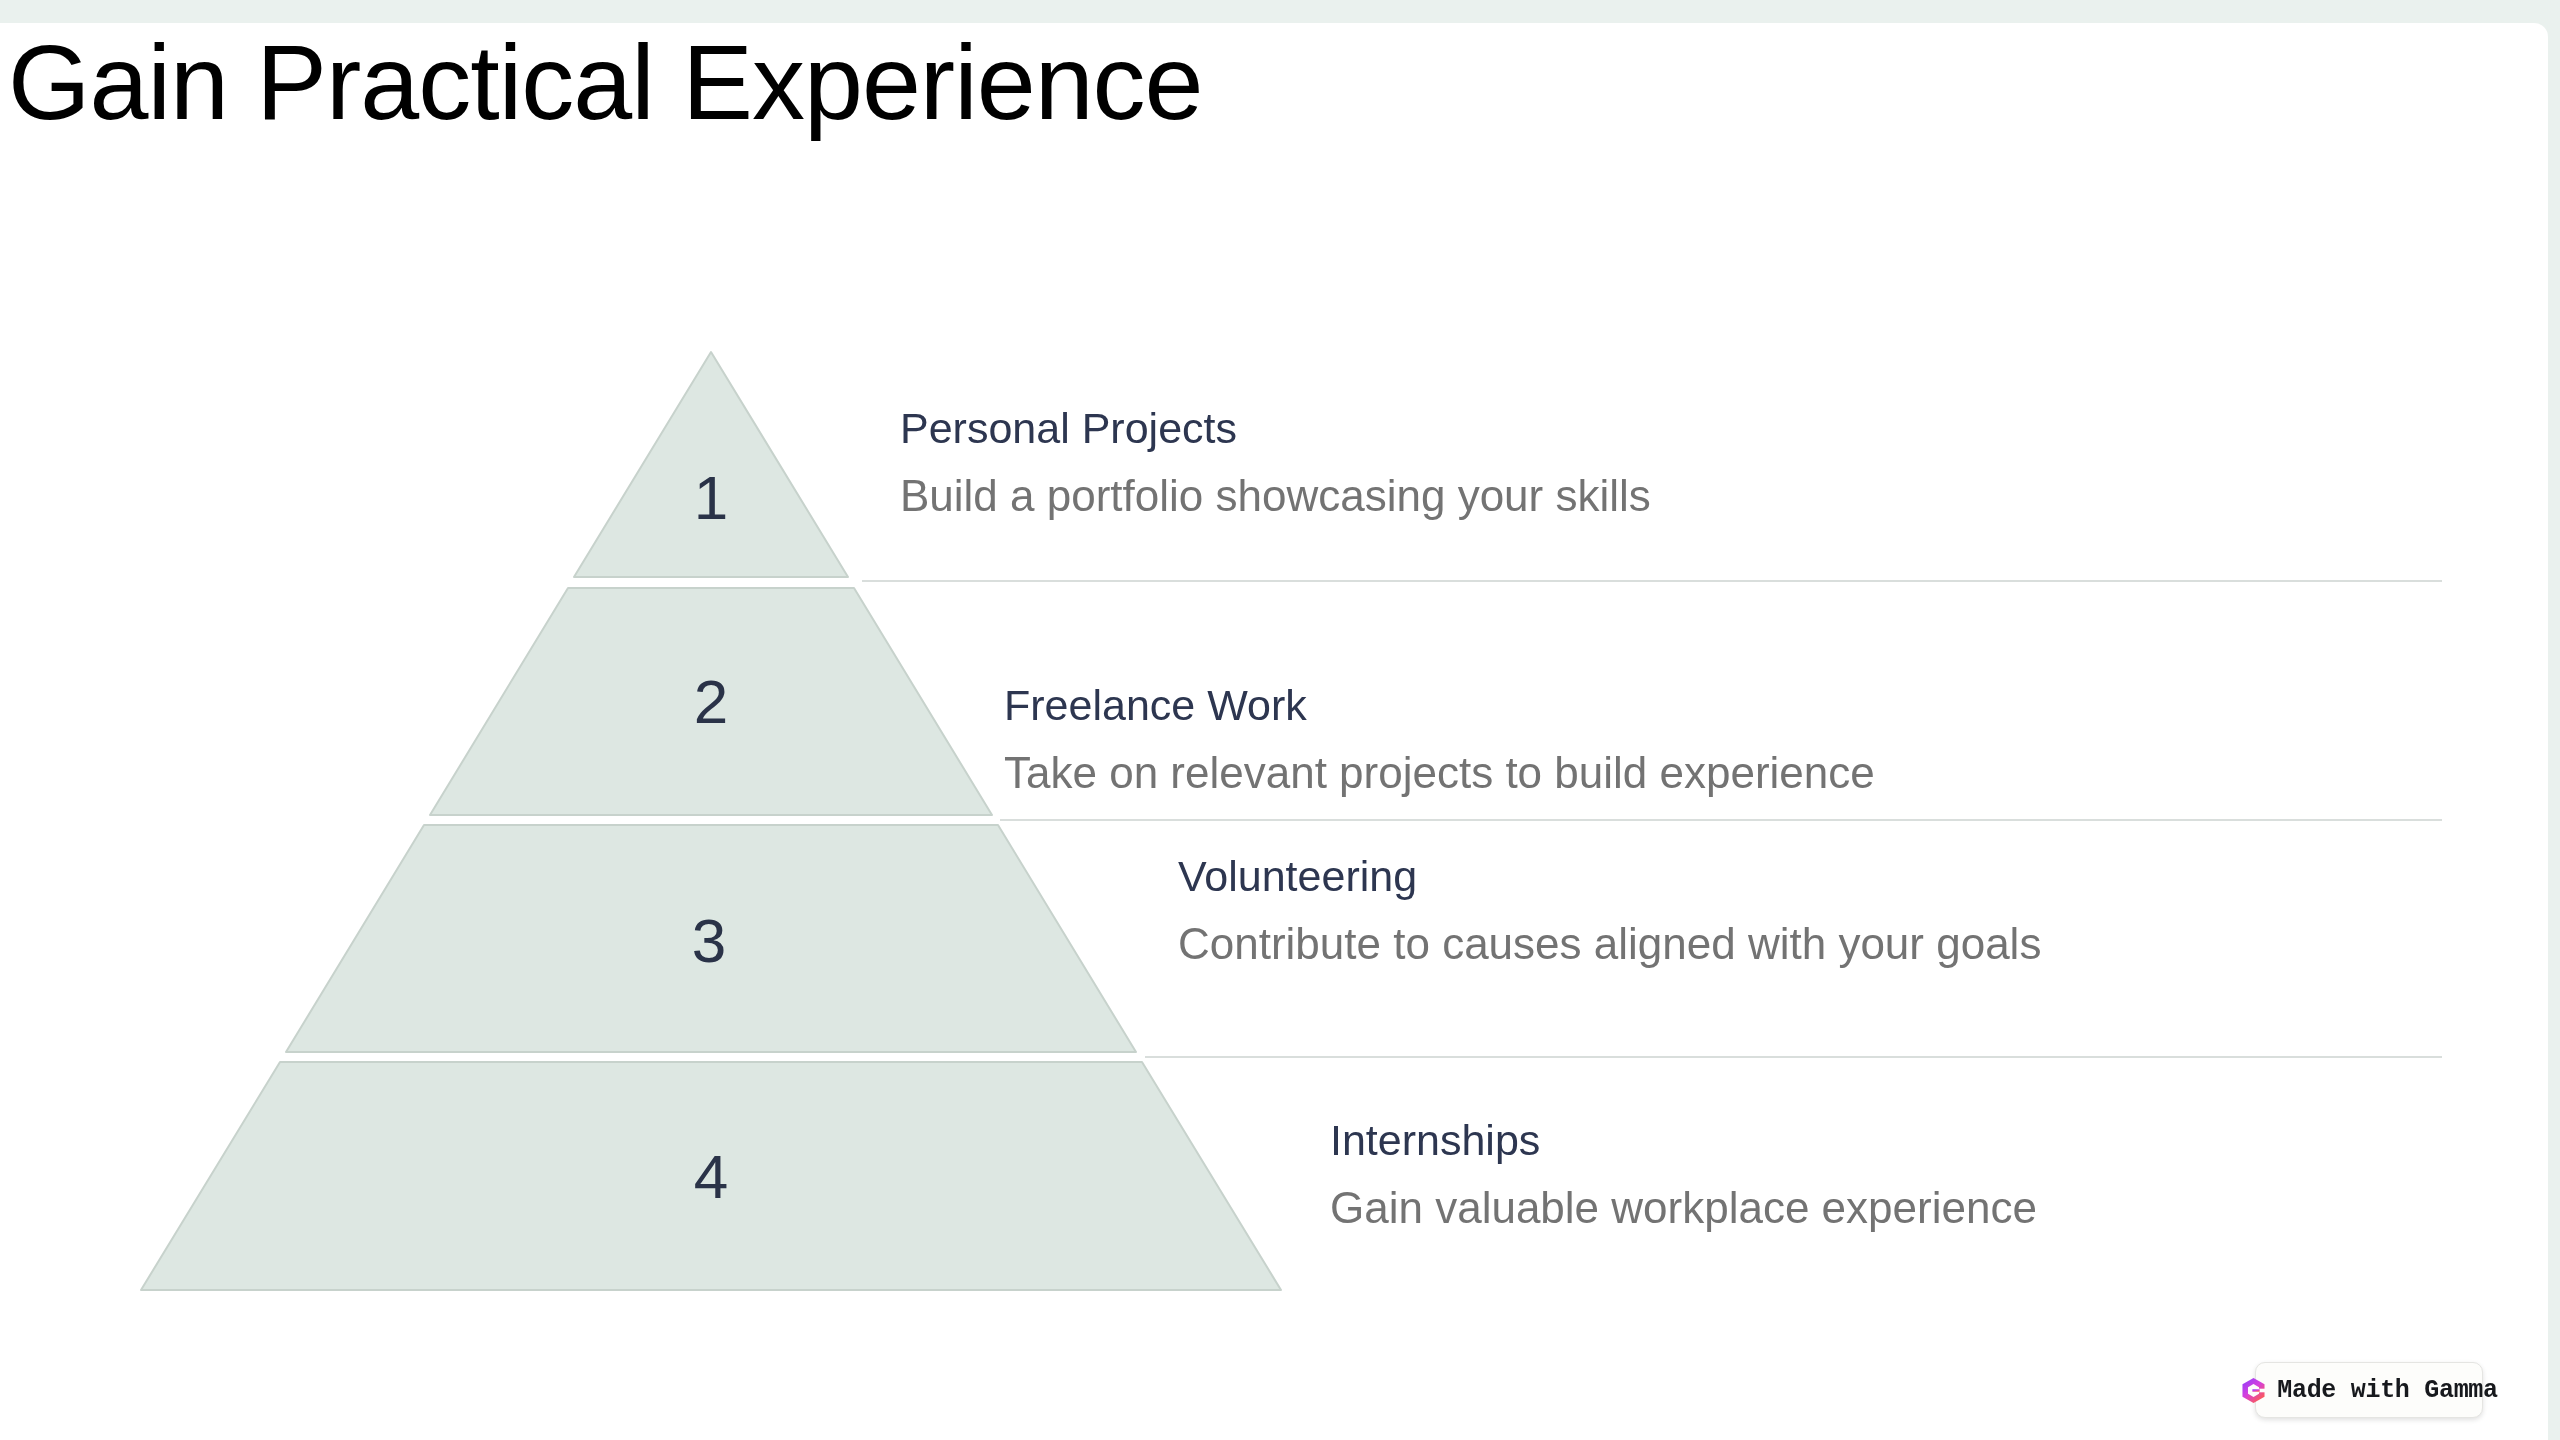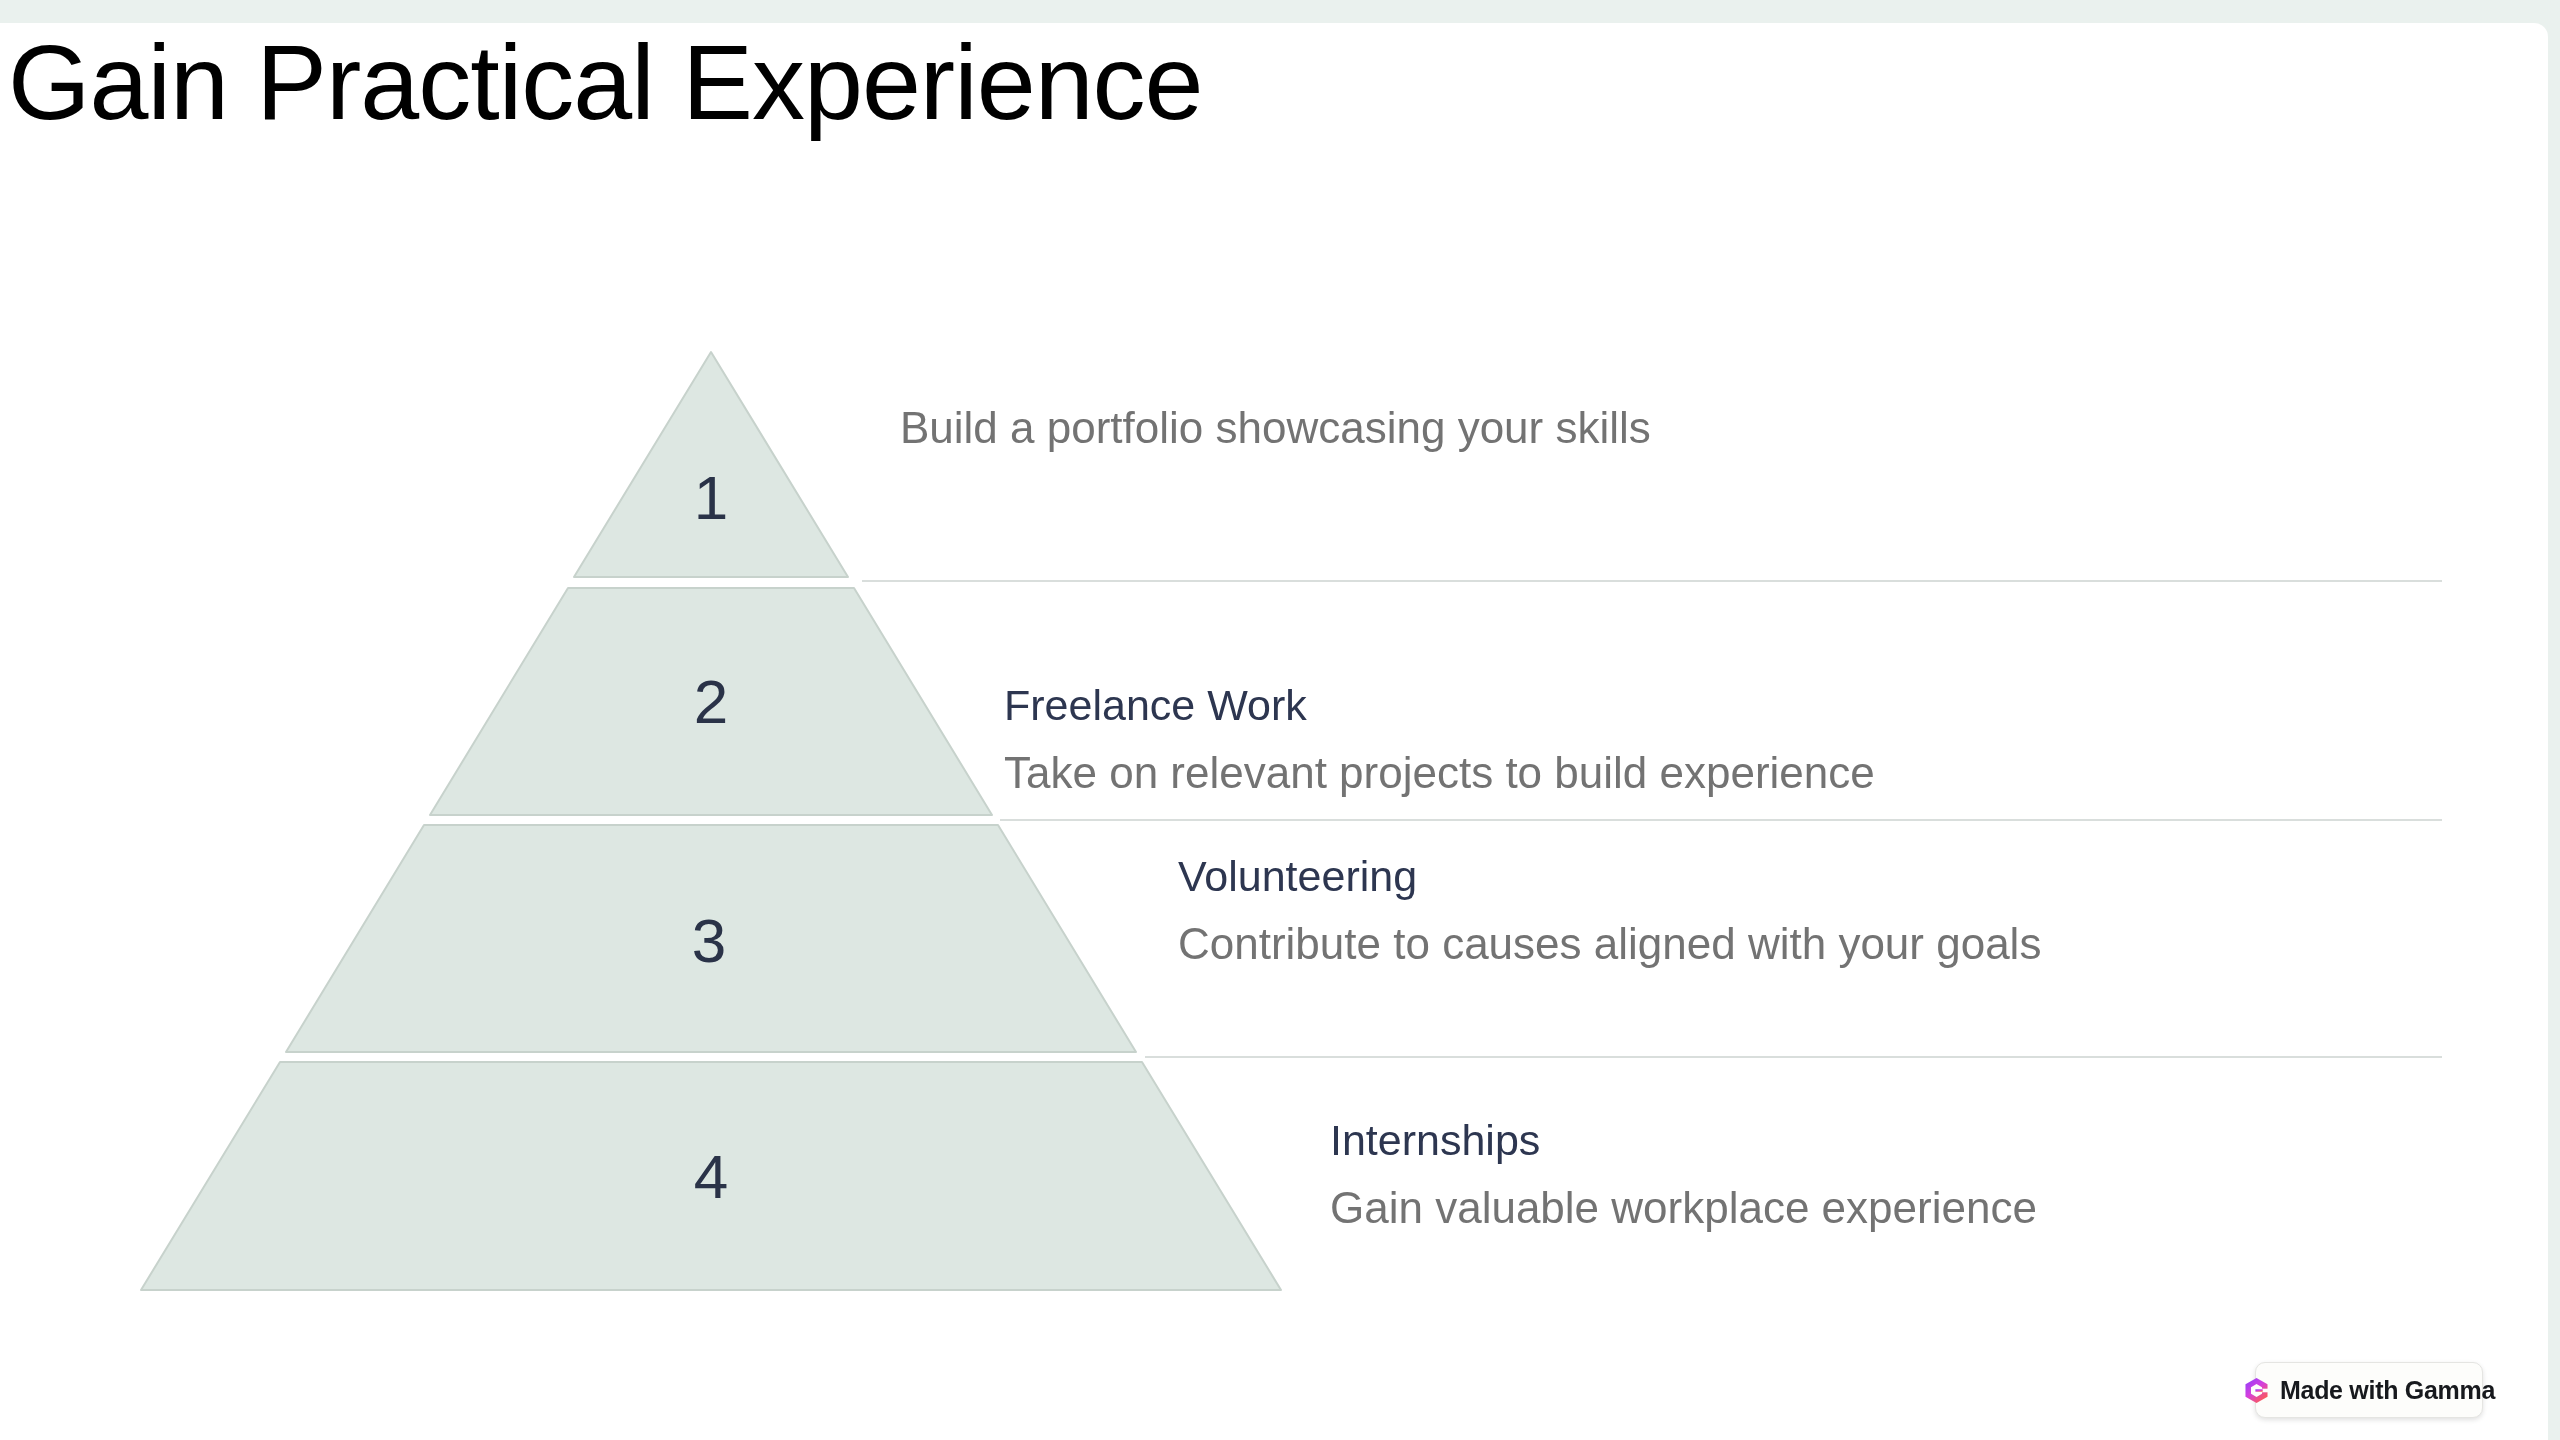--- a/index.html
+++ b/index.html
@@ -81,20 +81,21 @@
     border: 1px solid #e5e5e2;
     border-radius: 10px;
     box-shadow: 0 2px 5px rgba(0,0,0,0.12);
     display: flex;
     align-items: center;
     justify-content: center;
     gap: 10px;
     text-decoration: none;
     box-sizing: border-box;
     cursor: pointer;
+    font-family: Liberation Mono, monospace;
   }
   .badge-label {
     font-size: 25px;
     font-weight: 700;
     letter-spacing: -0.3px;
     color: #17191d;
     white-space: nowrap;
   }
   .gamma-logo {
     width: 27px;
@@ -120,20 +121,21 @@
   <polygon class="tier-poly" points="424,825 998,825 1136,1052 286,1052"></polygon>
   <polygon class="tier-poly" points="280,1062 1142,1062 1281,1290 141,1290"></polygon>
 
   <text class="tier-num" x="711" y="519">1</text>
   <text class="tier-num" x="711" y="723">2</text>
   <text class="tier-num" x="709" y="962">3</text>
   <text class="tier-num" x="711" y="1198">4</text>
 </svg>
 
 <div class="level-text" style="left:900px; top:402px;">
+  <div class="level-title">Personal Projects</div>
   <div class="level-desc">Build a portfolio showcasing your skills</div>
 </div>
 
 <div class="level-text" style="left:1004px; top:639px;margin-top:40px;">
   <div class="level-title">Freelance Work</div>
   <div class="level-desc">Take on relevant projects to build experience</div>
 </div>
 
 <div class="level-text" style="left:1178px; top:850px;">
   <div class="level-title">Volunteering</div>

